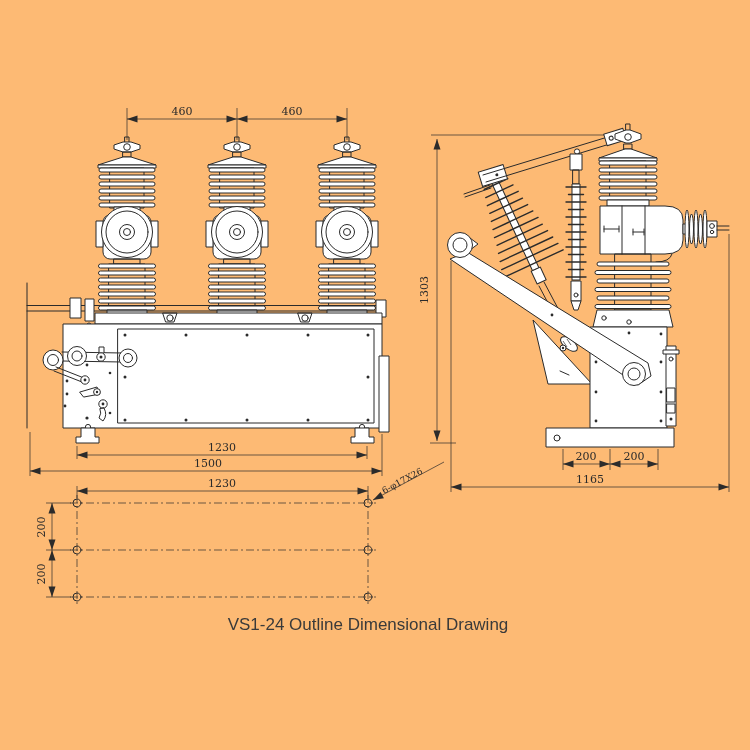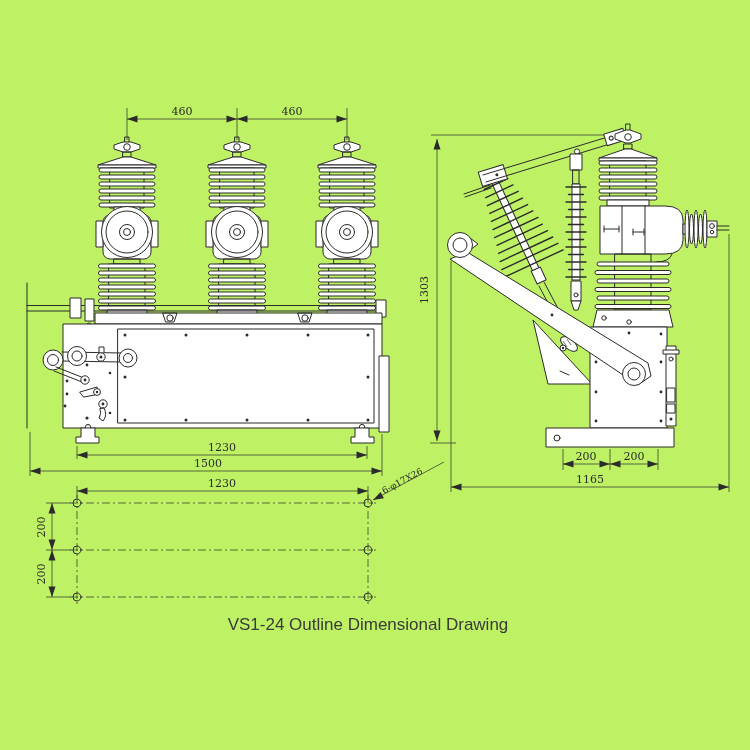--- a/index.html
+++ b/index.html
@@ -1,16 +1,16 @@
 <!DOCTYPE html>
 <html><head>
 <meta charset="utf-8">
 <style>
   html,body{margin:0;padding:0;background:#ffffff;}
-  .stage{width:750px;height:750px;background:#bef264;position:relative;overflow:hidden;}
+  .stage{width:750px;height:750px;background:#fdba74;position:relative;overflow:hidden;}
   svg{display:block;}
   .ln{fill:none;stroke:#2b2b2b;stroke-width:1;stroke-linejoin:round;stroke-linecap:round;}
   .wh{fill:#ffffff;stroke:#2b2b2b;stroke-width:1;stroke-linejoin:round;}
   .fl{fill:#2b2b2b;stroke:none;}
   .ext{fill:none;stroke:#2b2b2b;stroke-width:0.7;}
   .dim{fill:none;stroke:#2b2b2b;stroke-width:0.7;marker-start:url(#ar);marker-end:url(#ar);}
   .cl{fill:none;stroke:#2b2b2b;stroke-width:0.7;stroke-dasharray:8 3 2 3;}
   .fin{fill:none;stroke:#2b2b2b;stroke-width:1.4;stroke-linecap:round;}
   .dim-text{font:11px "DejaVu Serif", serif;fill:#2b2b2b;text-anchor:middle;}
   .callout-text{font:9px "DejaVu Serif", serif;fill:#2b2b2b;}

